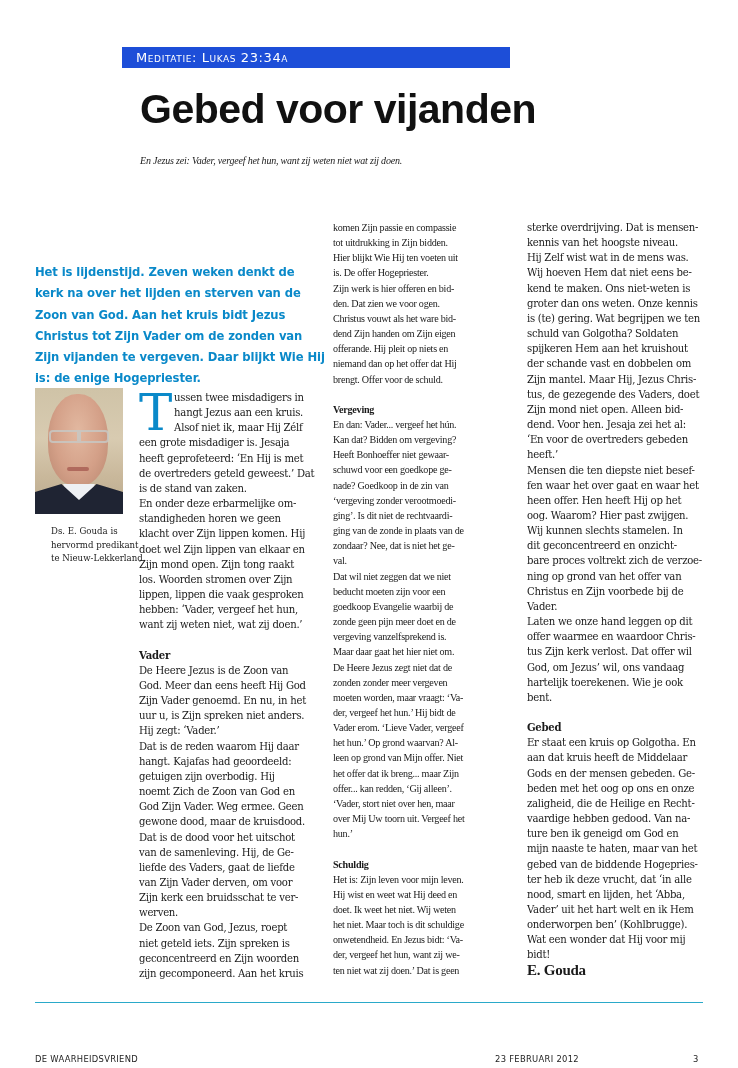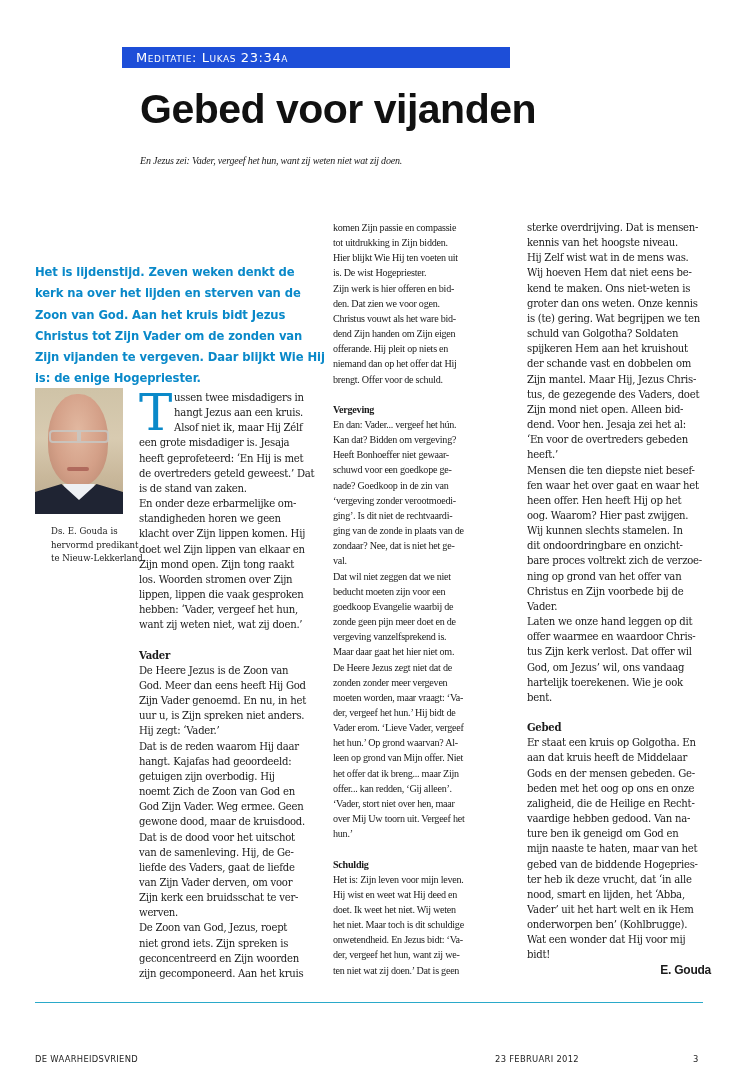--- a/index.html
+++ b/index.html
@@ -75,22 +75,22 @@
     .col2 { left: 333px; top: 220px; font-family: Liberation Serif, serif; }
     .col3 { left: 527px; top: 220px; }
 
     .dropcap {
       float: left; font-size: 50px; line-height: 42px; height: 42px; color: #0a89c9;
       font-family: "DejaVu Serif", serif; margin-right: 2px; margin-top: 2px;
     }
     .dc-line { white-space: nowrap; }
 
     .signature {
-      text-align: right; font-family: Liberation Sans, sans-serif; font-weight: bold;
-      font-size: 12px; padding-right: 4px;
+      text-align: left; font-family: Liberation Serif, serif; font-weight: bold;
+      font-size: 15px; padding-right: 4px;
     }
 
     .footer-rule {
       position: absolute; left: 35px; top: 1002px; width: 668px; height: 1px; background: #2aa9c9;
     }
     .footer-left, .footer-date, .footer-page {
       position: absolute; top: 1054px; font-family: "DejaVu Sans", sans-serif; font-size: 8.4px; color: #222222; letter-spacing: 0.3px;
     }
     .footer-left { left: 35px; }
     .footer-date { left: 495px; }
@@ -150,32 +150,32 @@
       <p>noemt Zich de Zoon van God en</p>
       <p>God Zijn Vader. Weg ermee. Geen</p>
       <p>gewone dood, maar de kruisdood.</p>
       <p>Dat is de dood voor het uitschot</p>
       <p>van de samenleving. Hij, de Ge-</p>
       <p>liefde des Vaders, gaat de liefde</p>
       <p>van Zijn Vader derven, om voor</p>
       <p>Zijn kerk een bruidsschat te ver-</p>
       <p>werven.</p>
       <p>De Zoon van God, Jezus, roept</p>
-      <p>niet grond iets. Zijn spreken is</p>
+      <p>niet geteld iets. Zijn spreken is</p>
       <p>geconcentreerd en Zijn woorden</p>
       <p>zijn gecomponeerd. Aan het kruis</p>
     </div>
 </div>
 
 <div class="col col2">
   <div>
       <p>komen Zijn passie en compassie</p>
       <p>tot uitdrukking in Zijn bidden.</p>
       <p>Hier blijkt Wie Hij ten voeten uit</p>
-      <p>is. De wist Hogepriester.</p>
+      <p>is. De offer Hogepriester.</p>
       <p>Zijn werk is hier offeren en bid-</p>
       <p>den. Dat zien we voor ogen.</p>
       <p>Christus vouwt als het ware bid-</p>
       <p>dend Zijn handen om Zijn eigen</p>
       <p>offerande. Hij pleit op niets en</p>
       <p>niemand dan op het offer dat Hij</p>
       <p>brengt. Offer voor de schuld.</p>
     </div>
   <div class="gap"></div>
   <p class="sh">Vergeving</p>
@@ -238,21 +238,21 @@
       <p>tus, de gezegende des Vaders, doet</p>
       <p>Zijn mond niet open. Alleen bid-</p>
       <p>dend. Voor hen. Jesaja zei het al:</p>
       <p>‘En voor de overtreders gebeden</p>
       <p>heeft.’</p>
       <p>Mensen die ten diepste niet besef-</p>
       <p>fen waar het over gaat en waar het</p>
       <p>heen offer. Hen heeft Hij op het</p>
       <p>oog. Waarom? Hier past zwijgen.</p>
       <p>Wij kunnen slechts stamelen. In</p>
-      <p>dit ondoordringbare en onzicht-</p>
+      <p>dit geconcentreerd en onzicht-</p>
       <p>bare proces voltrekt zich de verzoe-</p>
       <p>ning op grond van het offer van</p>
       <p>Christus en Zijn voorbede bij de</p>
       <p>Vader.</p>
       <p>Laten we onze hand leggen op dit</p>
       <p>offer waarmee en waardoor Chris-</p>
       <p>tus Zijn kerk verlost. Dat offer wil</p>
       <p>God, om Jezus’ wil, ons vandaag</p>
       <p>hartelijk toerekenen. Wie je ook</p>
       <p>bent.</p>

